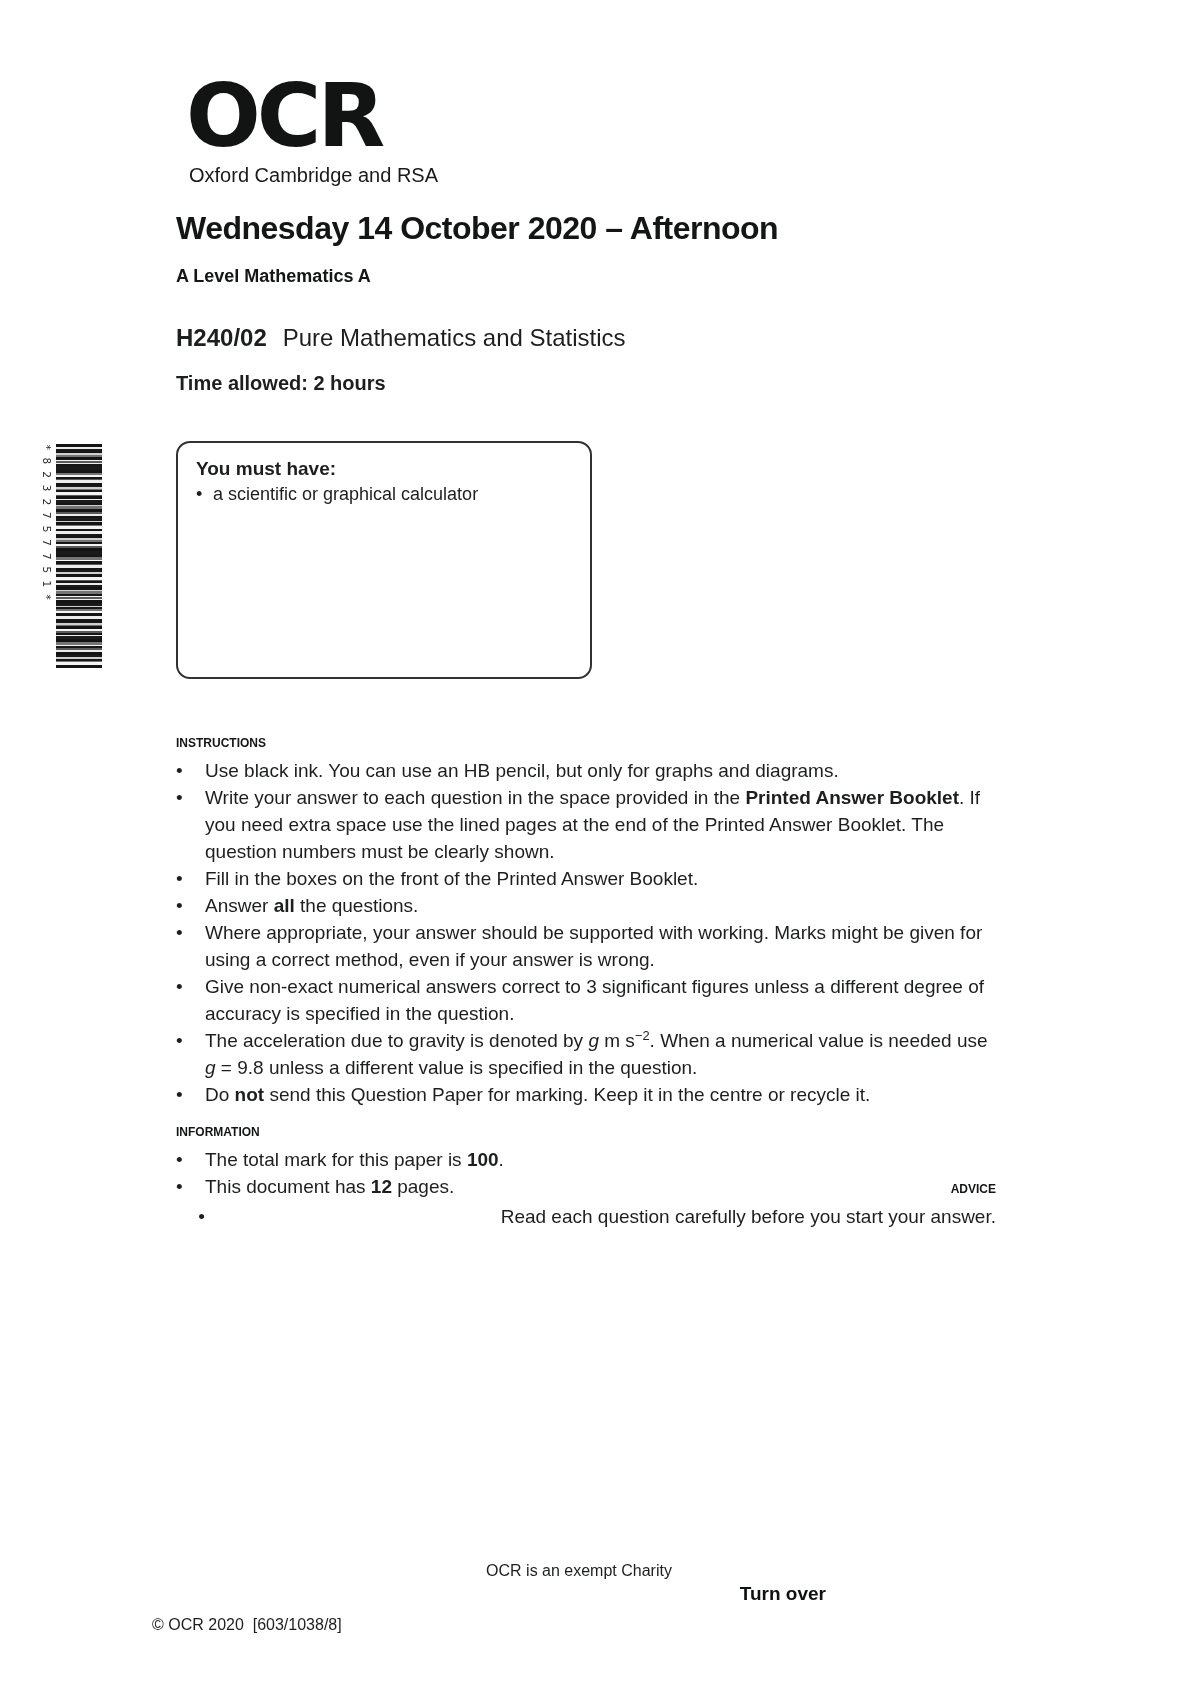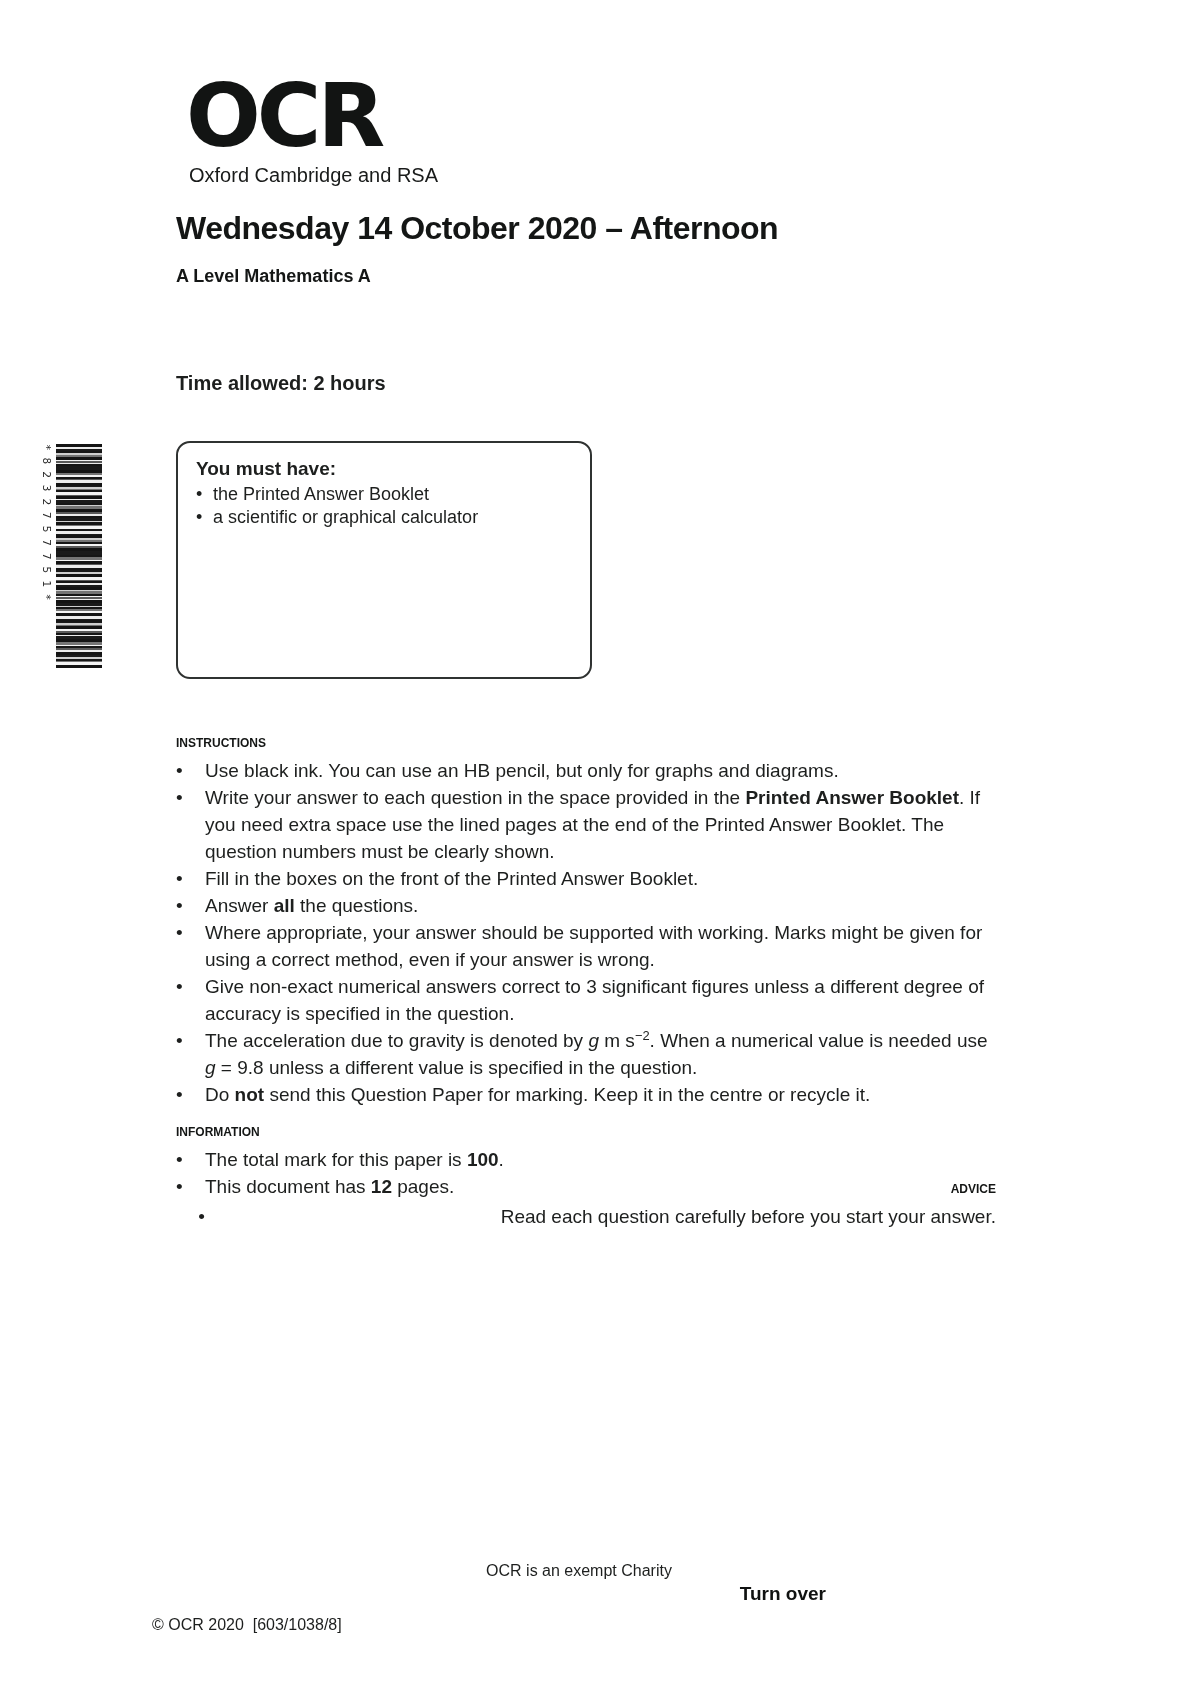--- a/index.html
+++ b/index.html
@@ -81,33 +81,35 @@
 <div class="page">
 
   <div class="logo">
     <div class="logo-text">OCR</div>
     <div class="logo-tagline">Oxford Cambridge and RSA</div>
   </div>
 
   <h1 class="title">Wednesday 14 October 2020 – Afternoon</h1>
   <h2 class="subtitle">A Level Mathematics A</h2>
 
+  <div class="paper-line">
+    <span class="paper-code">H240/02</span><span>Pure Mathematics and Statistics</span>
+  </div>
 
   <div class="time">Time allowed: 2 hours</div>
 
   <div class="barcode">
     <div class="barcode-text">*8232757751*</div>
     <div class="barcode-bars"></div>
   </div>
 
   <div class="must-box">
     <div class="must-title">You must have:</div>
     <ul class="must-list">
 
-    <li>the Printed Answer Booklet</li>
         <li>a scientific or graphical calculator</li>
       </ul>
   </div>
 
   <section class="sec" id="instructions">
     <h3 class="sec-heading">INSTRUCTIONS</h3>
     <ul class="blist">
 
     <li>
           <span class="txt"><span>Use black ink. You can use an HB pencil, but only for graphs and diagrams.</span></span>

